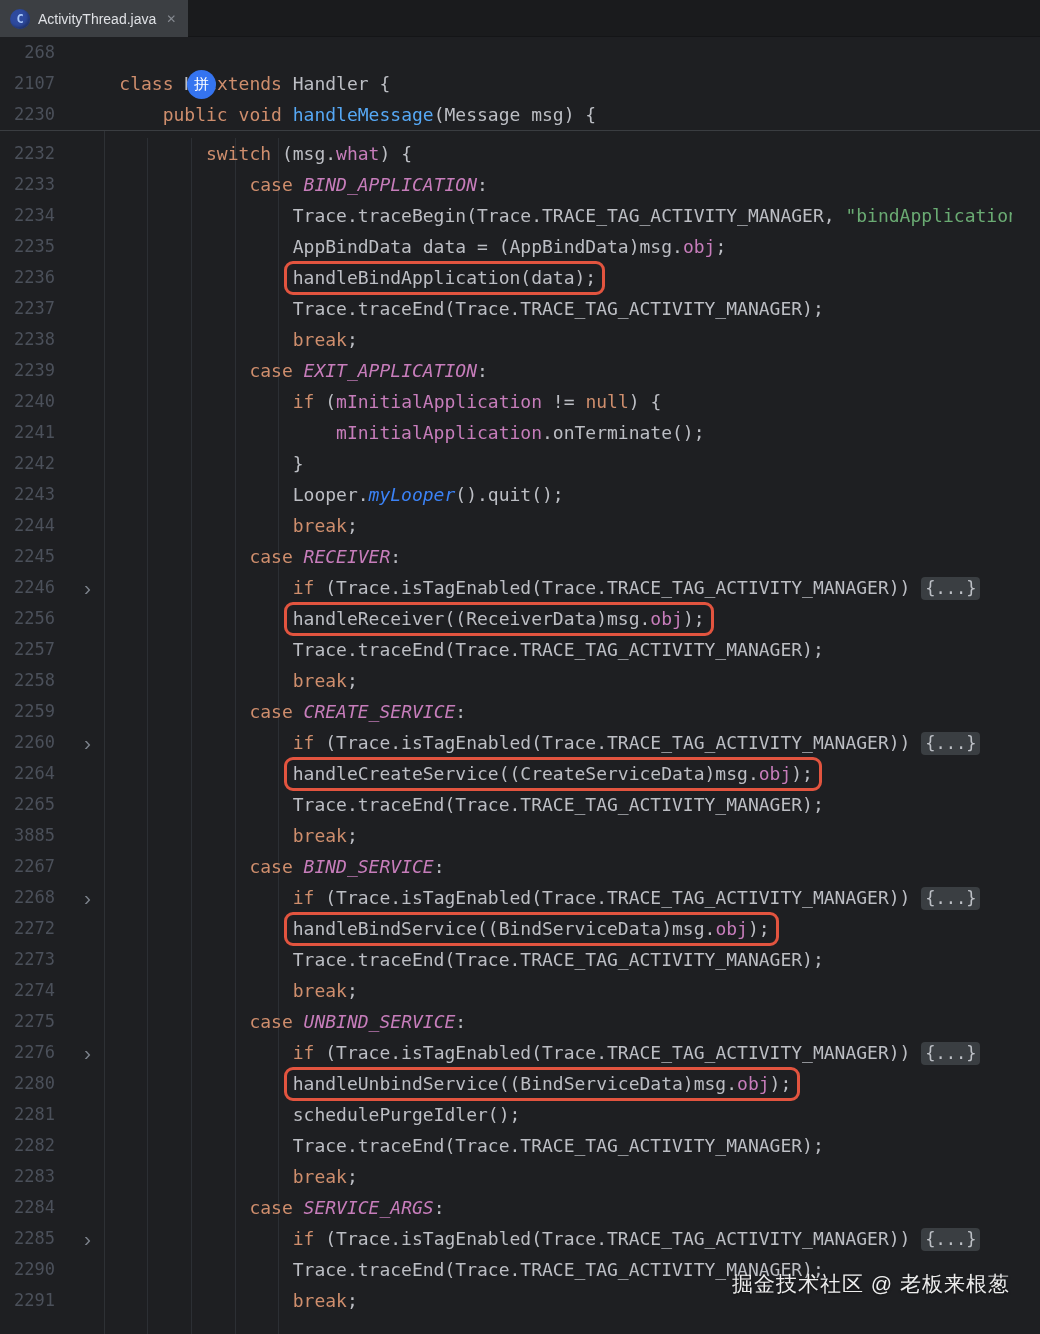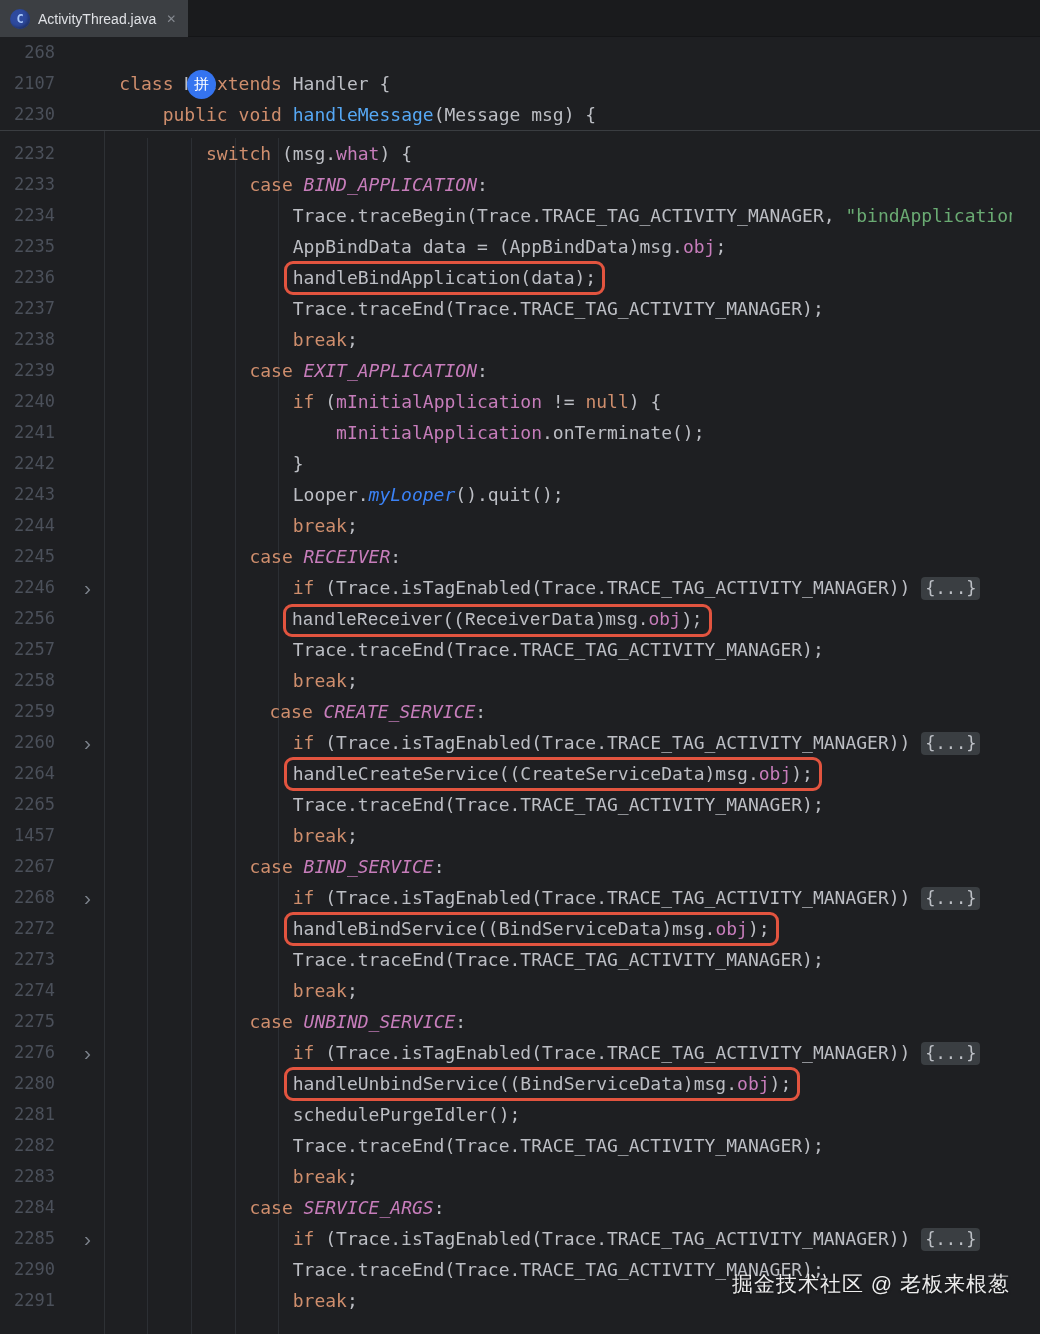--- a/index.html
+++ b/index.html
@@ -97,28 +97,28 @@
         <div class="row"><span class="ln">2237</span><span style="padding-left: 20ch;"><span><span class="tok-p">Trace.traceEnd(Trace.TRACE_TAG_ACTIVITY_MANAGER);</span></span></span></div>
         <div class="row"><span class="ln">2238</span><span style="padding-left: 20ch;"><span><span class="tok-k">break</span><span class="tok-p">;</span></span></span></div>
         <div class="row"><span class="ln">2239</span><span style="padding-left: 16ch;"><span><span class="tok-k">case</span><span class="tok-p"> </span><span class="tok-c">EXIT_APPLICATION</span><span class="tok-p">:</span></span></span></div>
         <div class="row"><span class="ln">2240</span><span style="padding-left: 20ch;"><span><span class="tok-k">if</span><span class="tok-p"> (</span><span class="tok-f">mInitialApplication</span><span class="tok-p"> != </span><span class="tok-k">null</span><span class="tok-p">) {</span></span></span></div>
         <div class="row"><span class="ln">2241</span><span style="padding-left: 24ch;"><span><span class="tok-f">mInitialApplication</span><span class="tok-p">.onTerminate();</span></span></span></div>
         <div class="row"><span class="ln">2242</span><span style="padding-left: 20ch;"><span><span class="tok-p">}</span></span></span></div>
         <div class="row"><span class="ln">2243</span><span style="padding-left: 20ch;"><span><span class="tok-p">Looper.</span><span class="tok-i">myLooper</span><span class="tok-p">().quit();</span></span></span></div>
         <div class="row"><span class="ln">2244</span><span style="padding-left: 20ch;"><span><span class="tok-k">break</span><span class="tok-p">;</span></span></span></div>
         <div class="row"><span class="ln">2245</span><span style="padding-left: 16ch;"><span><span class="tok-k">case</span><span class="tok-p"> </span><span class="tok-c">RECEIVER</span><span class="tok-p">:</span></span></span></div>
         <div class="row"><span class="ln">2246</span><span class="fold-arrow">›</span><span style="padding-left: 20ch;"><span><span class="tok-k">if</span><span class="tok-p"> (Trace.isTagEnabled(Trace.TRACE_TAG_ACTIVITY_MANAGER)) </span></span><span class="fold-badge">{...}</span></span></div>
-        <div class="row"><span class="ln">2256</span><span style="padding-left: 20ch; font-family: Liberation Mono, monospace;"><span class="boxed"><span class="tok-p">handleReceiver((ReceiverData)msg.</span><span class="tok-f">obj</span><span class="tok-p">);</span></span></span></div>
+        <div class="row"><span class="ln">2256</span><span style="padding-left: 20ch;"><span class="boxed"><span class="tok-p">handleReceiver((ReceiverData)msg.</span><span class="tok-f">obj</span><span class="tok-p">);</span></span></span></div>
         <div class="row"><span class="ln">2257</span><span style="padding-left: 20ch;"><span><span class="tok-p">Trace.traceEnd(Trace.TRACE_TAG_ACTIVITY_MANAGER);</span></span></span></div>
         <div class="row"><span class="ln">2258</span><span style="padding-left: 20ch;"><span><span class="tok-k">break</span><span class="tok-p">;</span></span></span></div>
-        <div class="row"><span class="ln">2259</span><span style="padding-left: 16ch; margin-left: 20px;"><span><span class="tok-k">case</span><span class="tok-p"> </span><span class="tok-c">CREATE_SERVICE</span><span class="tok-p">:</span></span></span></div>
+        <div class="row"><span class="ln">2259</span><span style="padding-left: 16ch;"><span><span class="tok-k">case</span><span class="tok-p"> </span><span class="tok-c">CREATE_SERVICE</span><span class="tok-p">:</span></span></span></div>
         <div class="row"><span class="ln">2260</span><span class="fold-arrow">›</span><span style="padding-left: 20ch;"><span><span class="tok-k">if</span><span class="tok-p"> (Trace.isTagEnabled(Trace.TRACE_TAG_ACTIVITY_MANAGER)) </span></span><span class="fold-badge">{...}</span></span></div>
         <div class="row"><span class="ln">2264</span><span style="padding-left: 20ch;"><span class="boxed"><span class="tok-p">handleCreateService((CreateServiceData)msg.</span><span class="tok-f">obj</span><span class="tok-p">);</span></span></span></div>
         <div class="row"><span class="ln">2265</span><span style="padding-left: 20ch;"><span><span class="tok-p">Trace.traceEnd(Trace.TRACE_TAG_ACTIVITY_MANAGER);</span></span></span></div>
-        <div class="row"><span class="ln">1457</span><span style="padding-left: 20ch;"><span><span class="tok-k">break</span><span class="tok-p">;</span></span></span></div>
+        <div class="row"><span class="ln">3885</span><span style="padding-left: 20ch;"><span><span class="tok-k">break</span><span class="tok-p">;</span></span></span></div>
         <div class="row"><span class="ln">2267</span><span style="padding-left: 16ch;"><span><span class="tok-k">case</span><span class="tok-p"> </span><span class="tok-c">BIND_SERVICE</span><span class="tok-p">:</span></span></span></div>
         <div class="row"><span class="ln">2268</span><span class="fold-arrow">›</span><span style="padding-left: 20ch;"><span><span class="tok-k">if</span><span class="tok-p"> (Trace.isTagEnabled(Trace.TRACE_TAG_ACTIVITY_MANAGER)) </span></span><span class="fold-badge">{...}</span></span></div>
         <div class="row"><span class="ln">2272</span><span style="padding-left: 20ch;"><span class="boxed"><span class="tok-p">handleBindService((BindServiceData)msg.</span><span class="tok-f">obj</span><span class="tok-p">);</span></span></span></div>
         <div class="row"><span class="ln">2273</span><span style="padding-left: 20ch;"><span><span class="tok-p">Trace.traceEnd(Trace.TRACE_TAG_ACTIVITY_MANAGER);</span></span></span></div>
         <div class="row"><span class="ln">2274</span><span style="padding-left: 20ch;"><span><span class="tok-k">break</span><span class="tok-p">;</span></span></span></div>
         <div class="row"><span class="ln">2275</span><span style="padding-left: 16ch;"><span><span class="tok-k">case</span><span class="tok-p"> </span><span class="tok-c">UNBIND_SERVICE</span><span class="tok-p">:</span></span></span></div>
         <div class="row"><span class="ln">2276</span><span class="fold-arrow">›</span><span style="padding-left: 20ch;"><span><span class="tok-k">if</span><span class="tok-p"> (Trace.isTagEnabled(Trace.TRACE_TAG_ACTIVITY_MANAGER)) </span></span><span class="fold-badge">{...}</span></span></div>
         <div class="row"><span class="ln">2280</span><span style="padding-left: 20ch; text-align: right;"><span class="boxed"><span class="tok-p">handleUnbindService((BindServiceData)msg.</span><span class="tok-f">obj</span><span class="tok-p">);</span></span></span></div>
         <div class="row"><span class="ln">2281</span><span style="padding-left: 20ch;"><span><span class="tok-p">schedulePurgeIdler();</span></span></span></div>
         <div class="row"><span class="ln">2282</span><span style="padding-left: 20ch;"><span><span class="tok-p">Trace.traceEnd(Trace.TRACE_TAG_ACTIVITY_MANAGER);</span></span></span></div>

